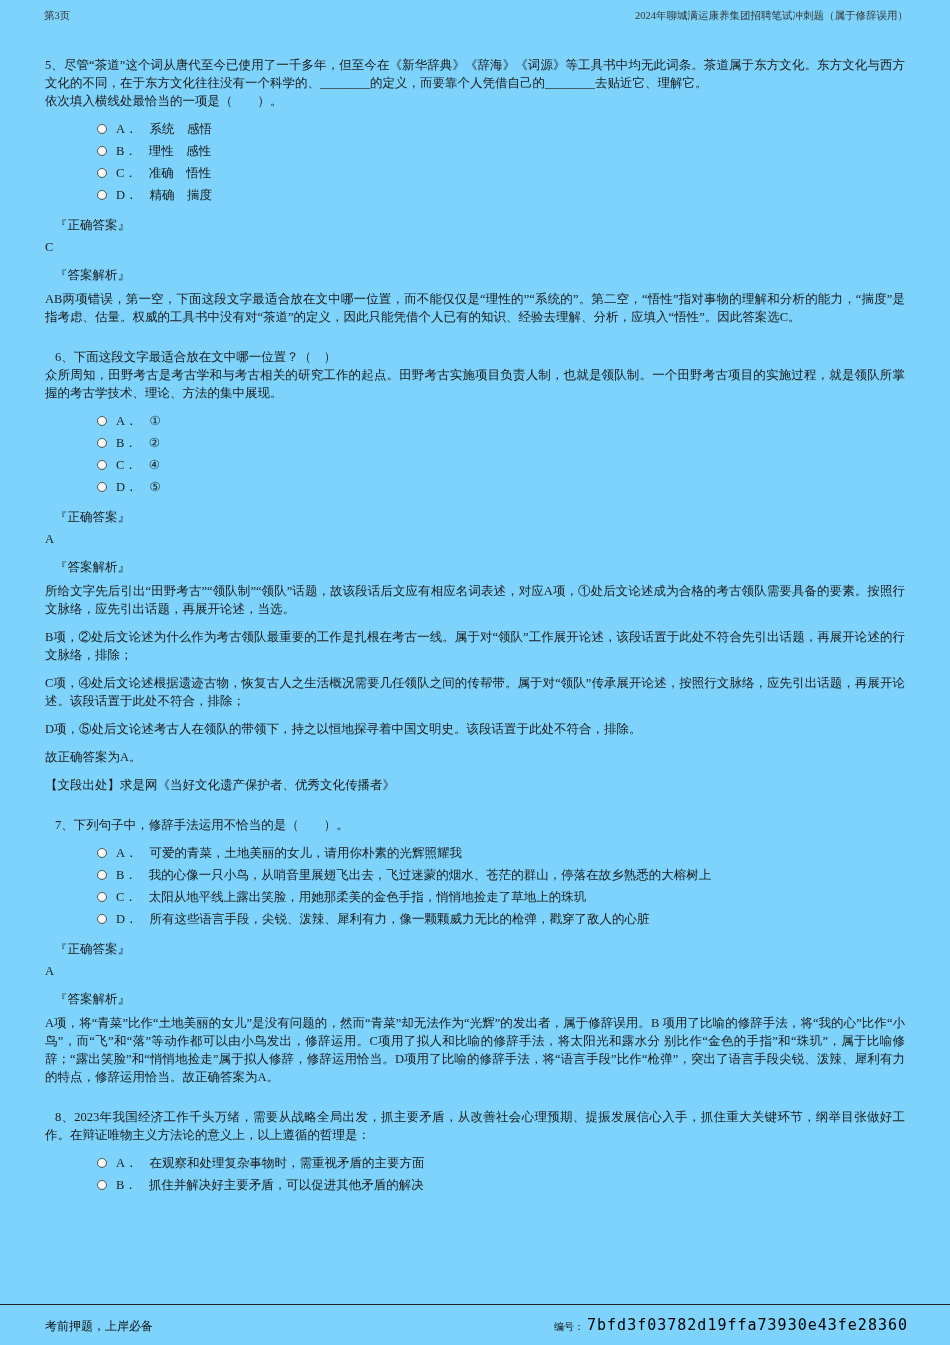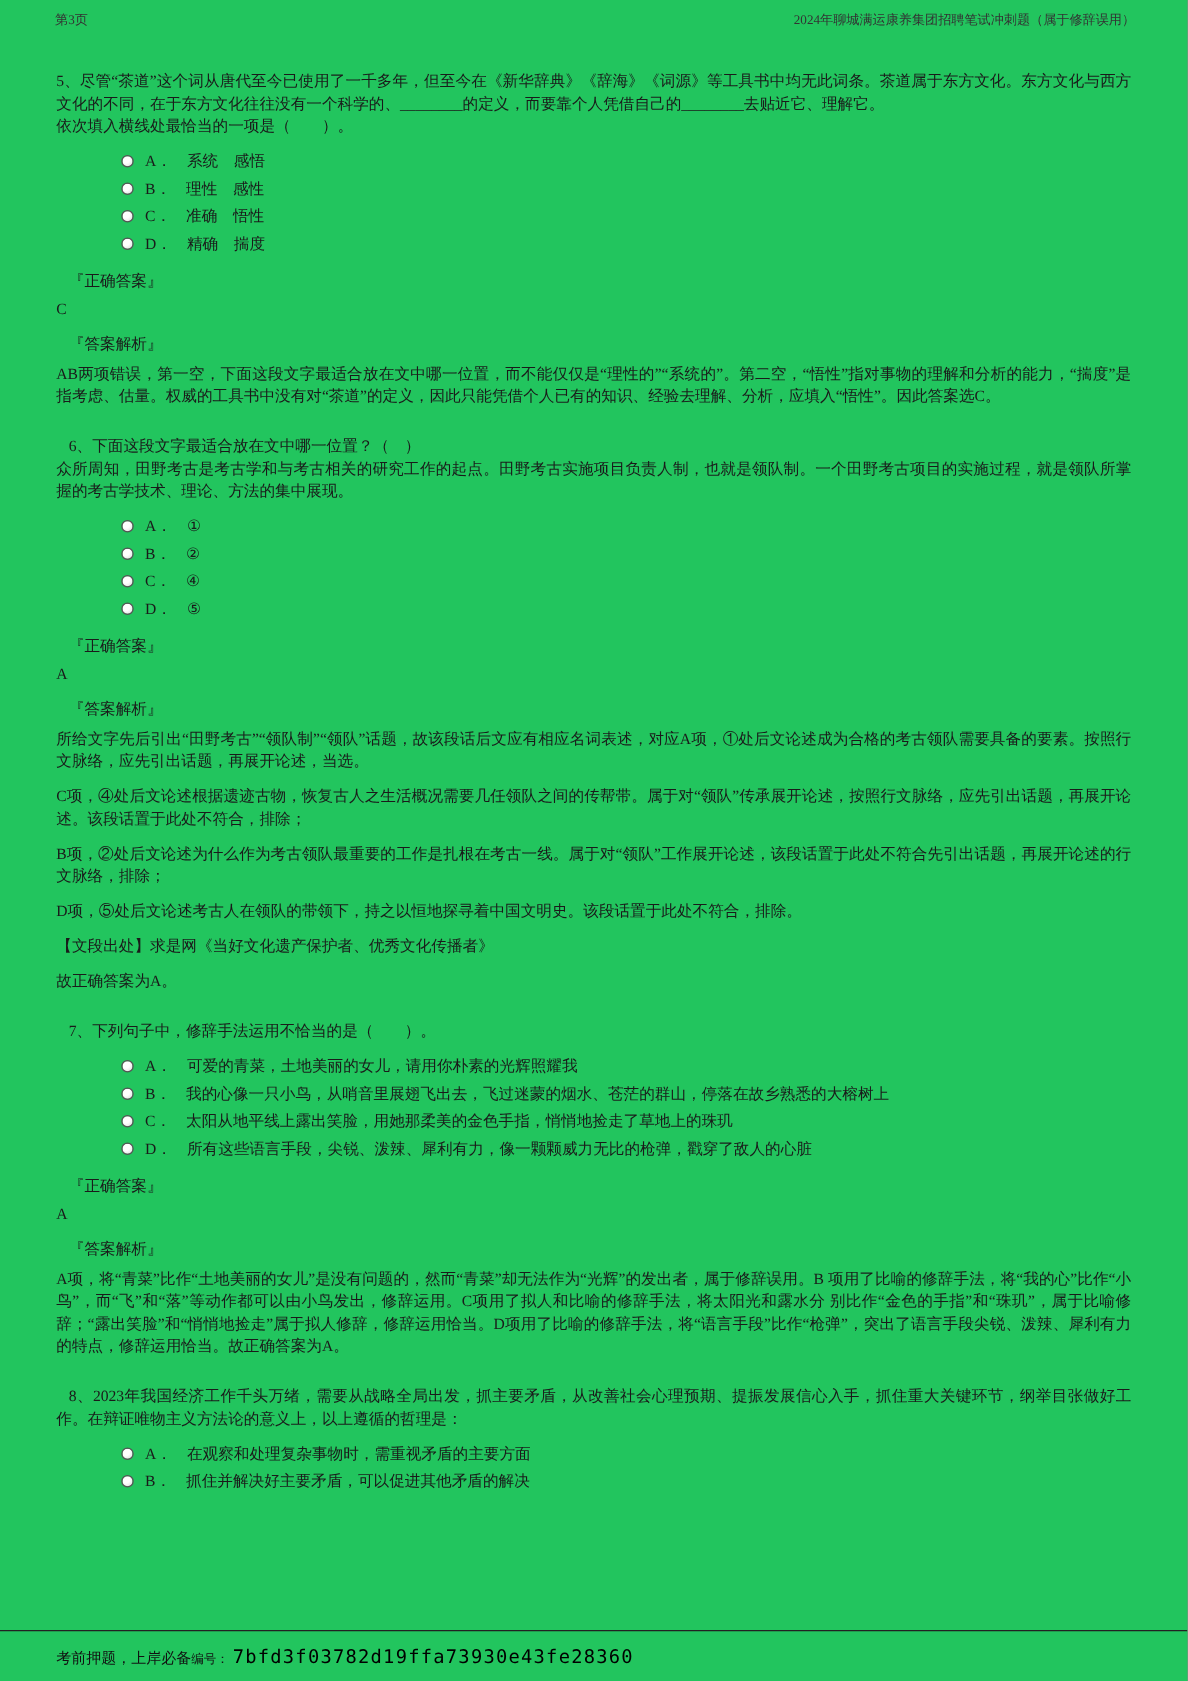--- a/index.html
+++ b/index.html
@@ -1,21 +1,21 @@
 <!DOCTYPE html>
 <html><head>
 <meta charset="utf-8">
 <style>
   * { margin:0; padding:0; box-sizing:border-box; }
   html,body { background:#888; }
   .page {
     position:relative;
     width:950px; height:1345px;
     margin:0 auto;
-    background:#22c55e;
+    background:#7dd3fc;
     color:#1a1a1a;
     font-family:"Liberation Serif", serif;
     font-size:12.5px;
     overflow:hidden;
   }
   .header {
     position:absolute; top:9px; left:44px; right:42px;
     display:flex; justify-content:space-between;
     font-size:10.5px; color:#333;
   }
@@ -41,21 +41,21 @@
   .ans-head { margin-top:10px; margin-left:10px; line-height:18px; }
   .ans-val { margin-top:4px; line-height:18px; }
   .analysis-p { margin-top:10px; line-height:18px; text-align:justify; }
   .analysis-p.first { margin-top:6px; }
   .footer-rule {
     position:absolute; left:0; right:0; bottom:40px;
     border-top:1px solid #222;
   }
   .footer {
     position:absolute; left:45px; right:42px; bottom:10px;
-    display:flex; align-items:baseline;
+    display:flex; justify-content:space-between; align-items:baseline;
   }
   .slogan { font-size:12px; color:#111; }
   .code-label { font-size:10px; color:#111; }
   .code {
     font-family:"DejaVu Sans Mono", monospace;
     font-size:15px; letter-spacing:1px; color:#000;
   }
 </style>
 </head>
 <body>
@@ -122,25 +122,25 @@
         <div class="option">
           <span class="radio"></span>
           <span class="opt-label">D．</span>
           <span class="opt-text">⑤</span>
         </div>
       </div>
       <p class="ans-head">『正确答案』</p>
       <p class="ans-val">A</p>
       <p class="ans-head">『答案解析』</p>
       <p class="analysis-p first">所给文字先后引出“田野考古”“领队制”“领队”话题，故该段话后文应有相应名词表述，对应A项，①处后文论述成为合格的考古领队需要具备的要素。按照行文脉络，应先引出话题，再展开论述，当选。</p>
+      <p class="analysis-p">B项，②处后文论述为什么作为考古领队最重要的工作是扎根在考古一线。属于对“领队”工作展开论述，该段话置于此处不符合先引出话题，再展开论述的行文脉络，排除；</p>
       <p class="analysis-p">C项，④处后文论述根据遗迹古物，恢复古人之生活概况需要几任领队之间的传帮带。属于对“领队”传承展开论述，按照行文脉络，应先引出话题，再展开论述。该段话置于此处不符合，排除；</p>
-      <p class="analysis-p">B项，②处后文论述为什么作为考古领队最重要的工作是扎根在考古一线。属于对“领队”工作展开论述，该段话置于此处不符合先引出话题，再展开论述的行文脉络，排除；</p>
       <p class="analysis-p">D项，⑤处后文论述考古人在领队的带领下，持之以恒地探寻着中国文明史。该段话置于此处不符合，排除。</p>
+      <p class="analysis-p">故正确答案为A。</p>
       <p class="analysis-p">【文段出处】求是网《当好文化遗产保护者、优秀文化传播者》</p>
-      <p class="analysis-p">故正确答案为A。</p>
     </section>
 
     <section class="question">
       <p class="stem">7、下列句子中，修辞手法运用不恰当的是（　　）。</p>
       <div class="options">
         <div class="option">
           <span class="radio"></span>
           <span class="opt-label">A．</span>
           <span class="opt-text">可爱的青菜，土地美丽的女儿，请用你朴素的光辉照耀我</span>
         </div>

